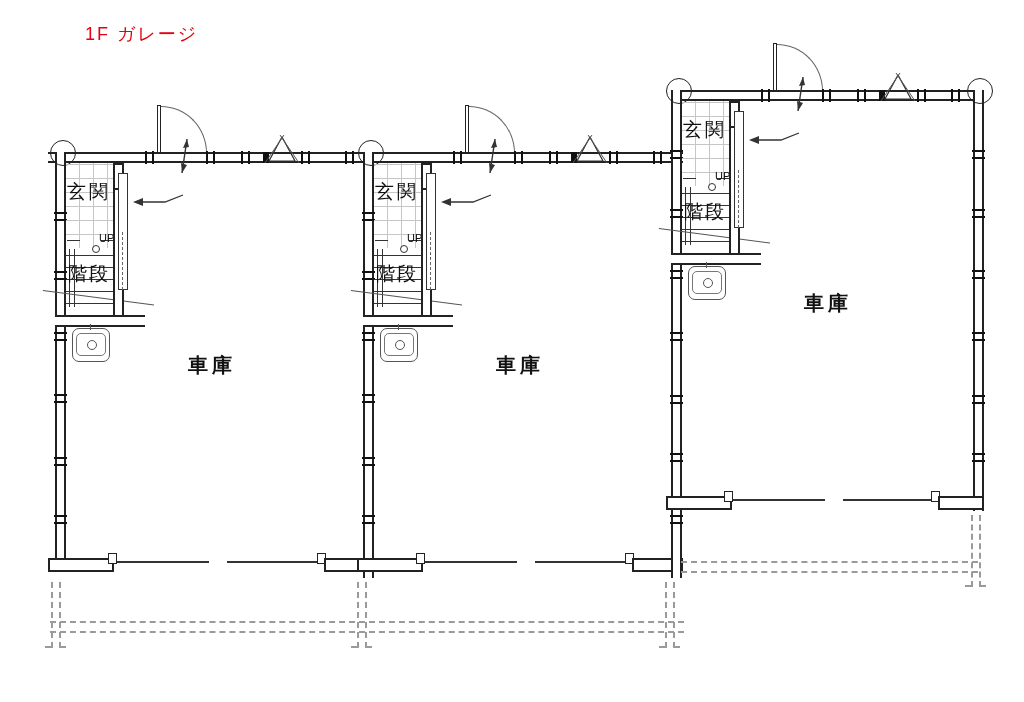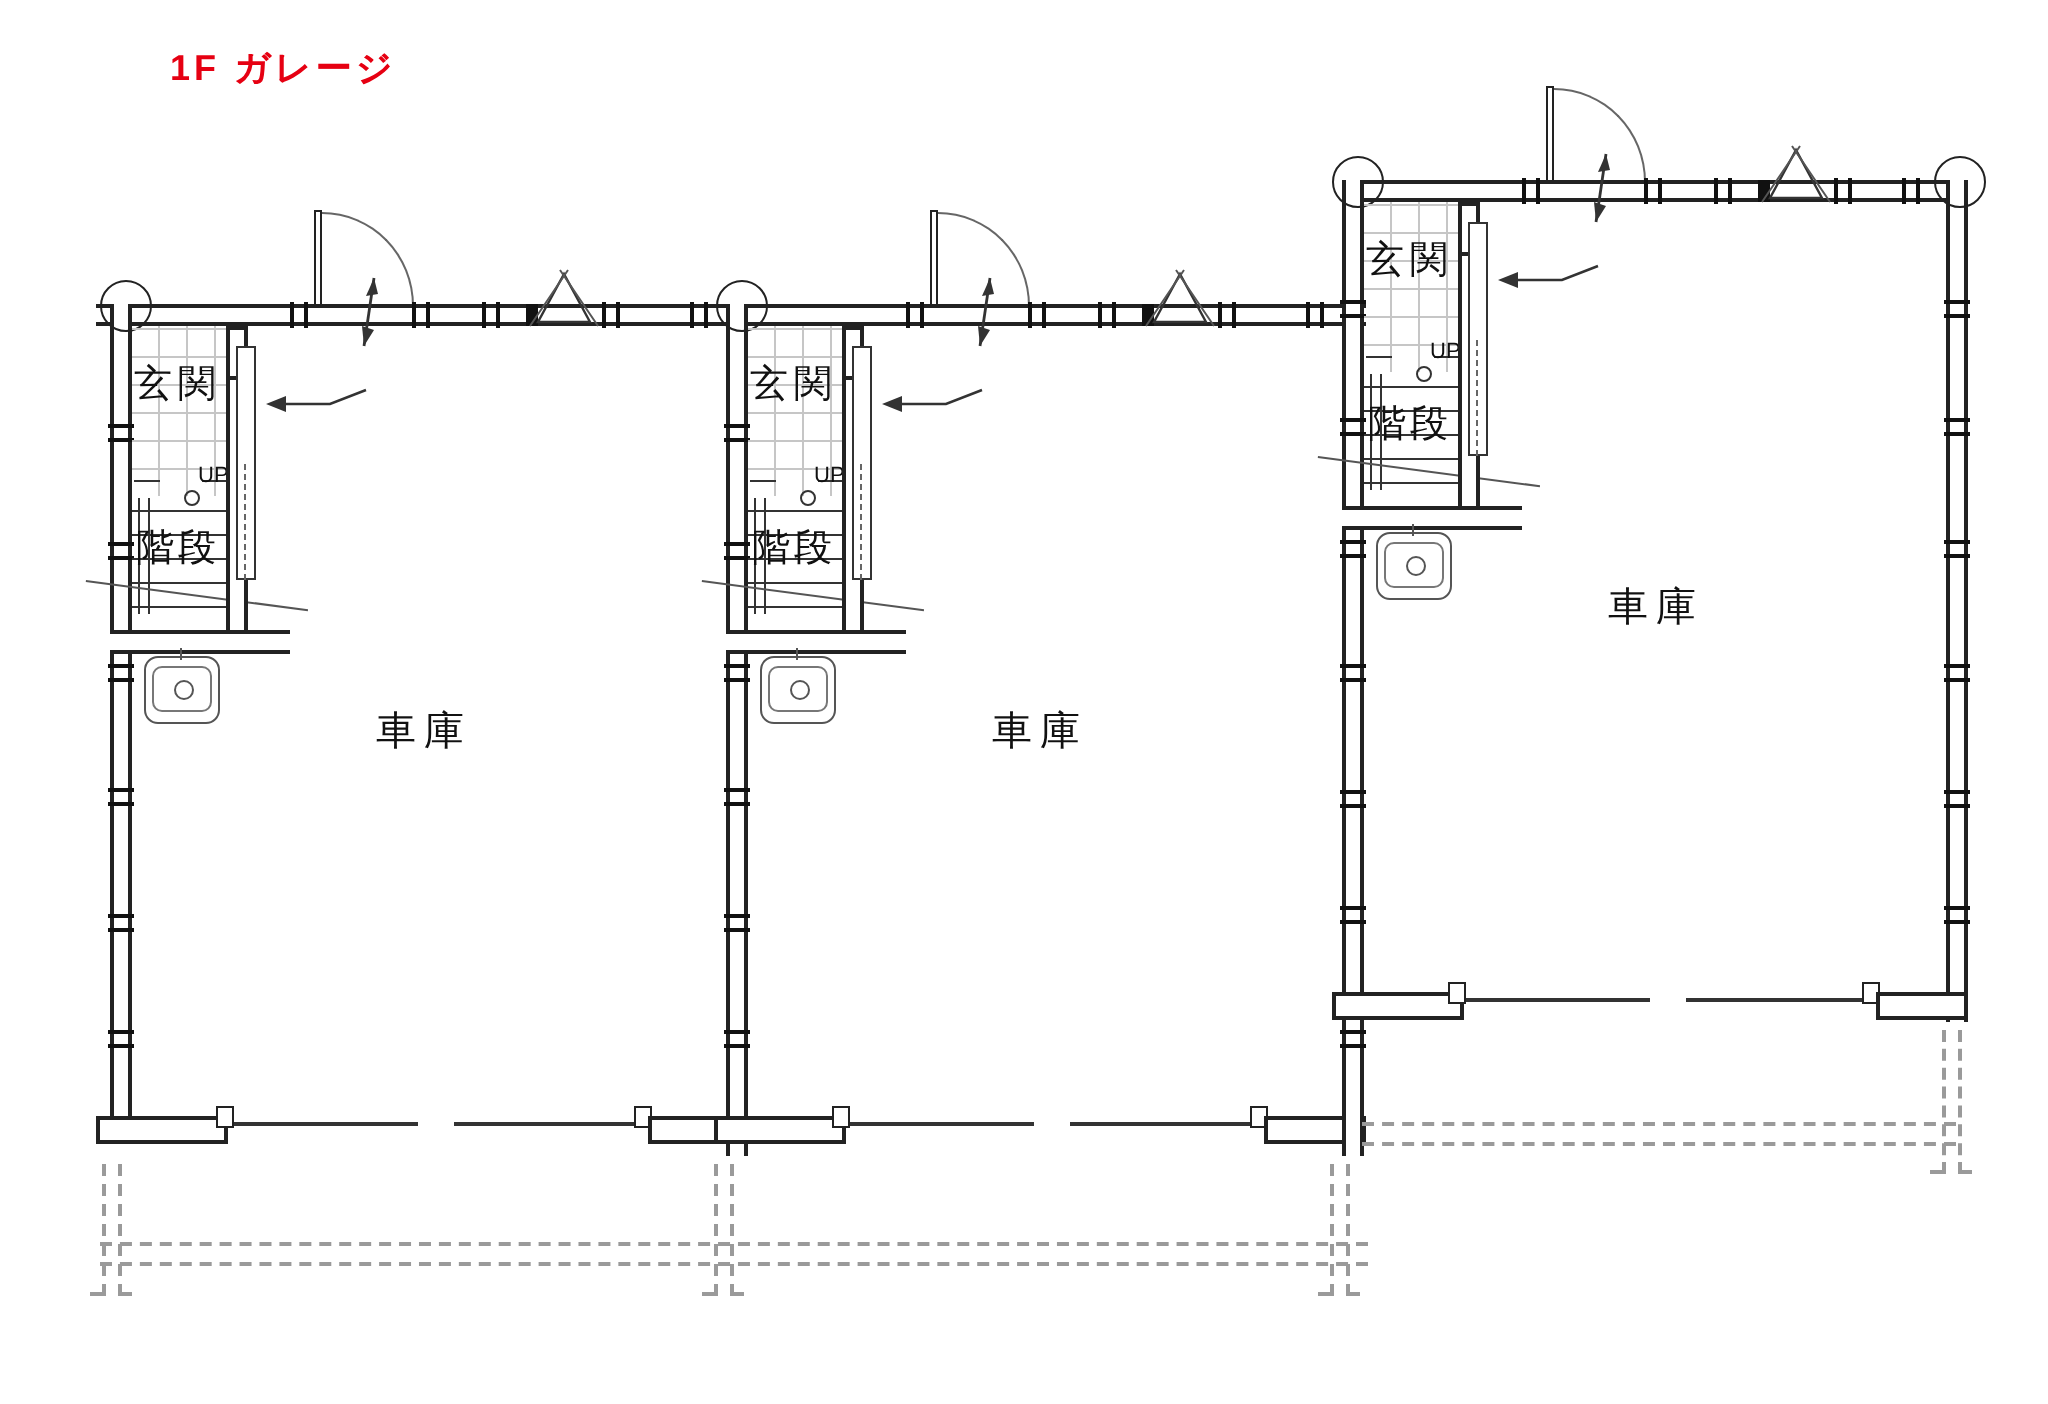--- a/index.html
+++ b/index.html
@@ -46,22 +46,22 @@
   .upcircle{position:absolute;left:37px;top:93px;width:6px;height:6px;
             border:1px solid #333;border-radius:50%;}
   .sink{position:absolute;left:17px;top:176px;width:38px;height:34px;box-sizing:border-box;
         border:1.3px solid #555;border-radius:7px;background:#fff;}
   .sink-in{position:absolute;left:3px;top:4px;right:3px;bottom:5px;border:1px solid #777;border-radius:5px;}
   .sink-drain{position:absolute;left:14px;top:11px;width:8px;height:8px;border:1.1px solid #555;border-radius:50%;}
   .sink-faucet{position:absolute;left:17px;top:-5px;width:1px;height:6px;background:#555;}
   .lbl-genkan{position:absolute;left:12px;top:27px;font-size:19px;letter-spacing:3px;font-weight:500;white-space:nowrap;}
   .lbl-up{position:absolute;left:44px;top:80px;font-size:11px;font-weight:500;}
   .lbl-kaidan{position:absolute;left:13px;top:109px;font-size:19px;letter-spacing:2px;font-weight:500;white-space:nowrap;}
-  .lbl-shako{position:absolute;left:133px;top:200px;font-size:20px;letter-spacing:4px;font-weight:400;white-space:nowrap;}
-  .title{position:absolute;left:85px;top:22px;font-size:18px;font-weight:700;letter-spacing:2px;
+  .lbl-shako{position:absolute;left:133px;top:200px;font-size:20px;letter-spacing:4px;font-weight:700;white-space:nowrap;}
+  .title{position:absolute;left:85px;top:22px;font-size:18px;font-weight:400;letter-spacing:2px;
          color:#e60012;white-space:nowrap;}
   svg{position:absolute;overflow:visible;}
 </style>
 </head>
 <body>
 
 <div id="canvas">
 
   <div class="title">1F ガレージ</div>
 

